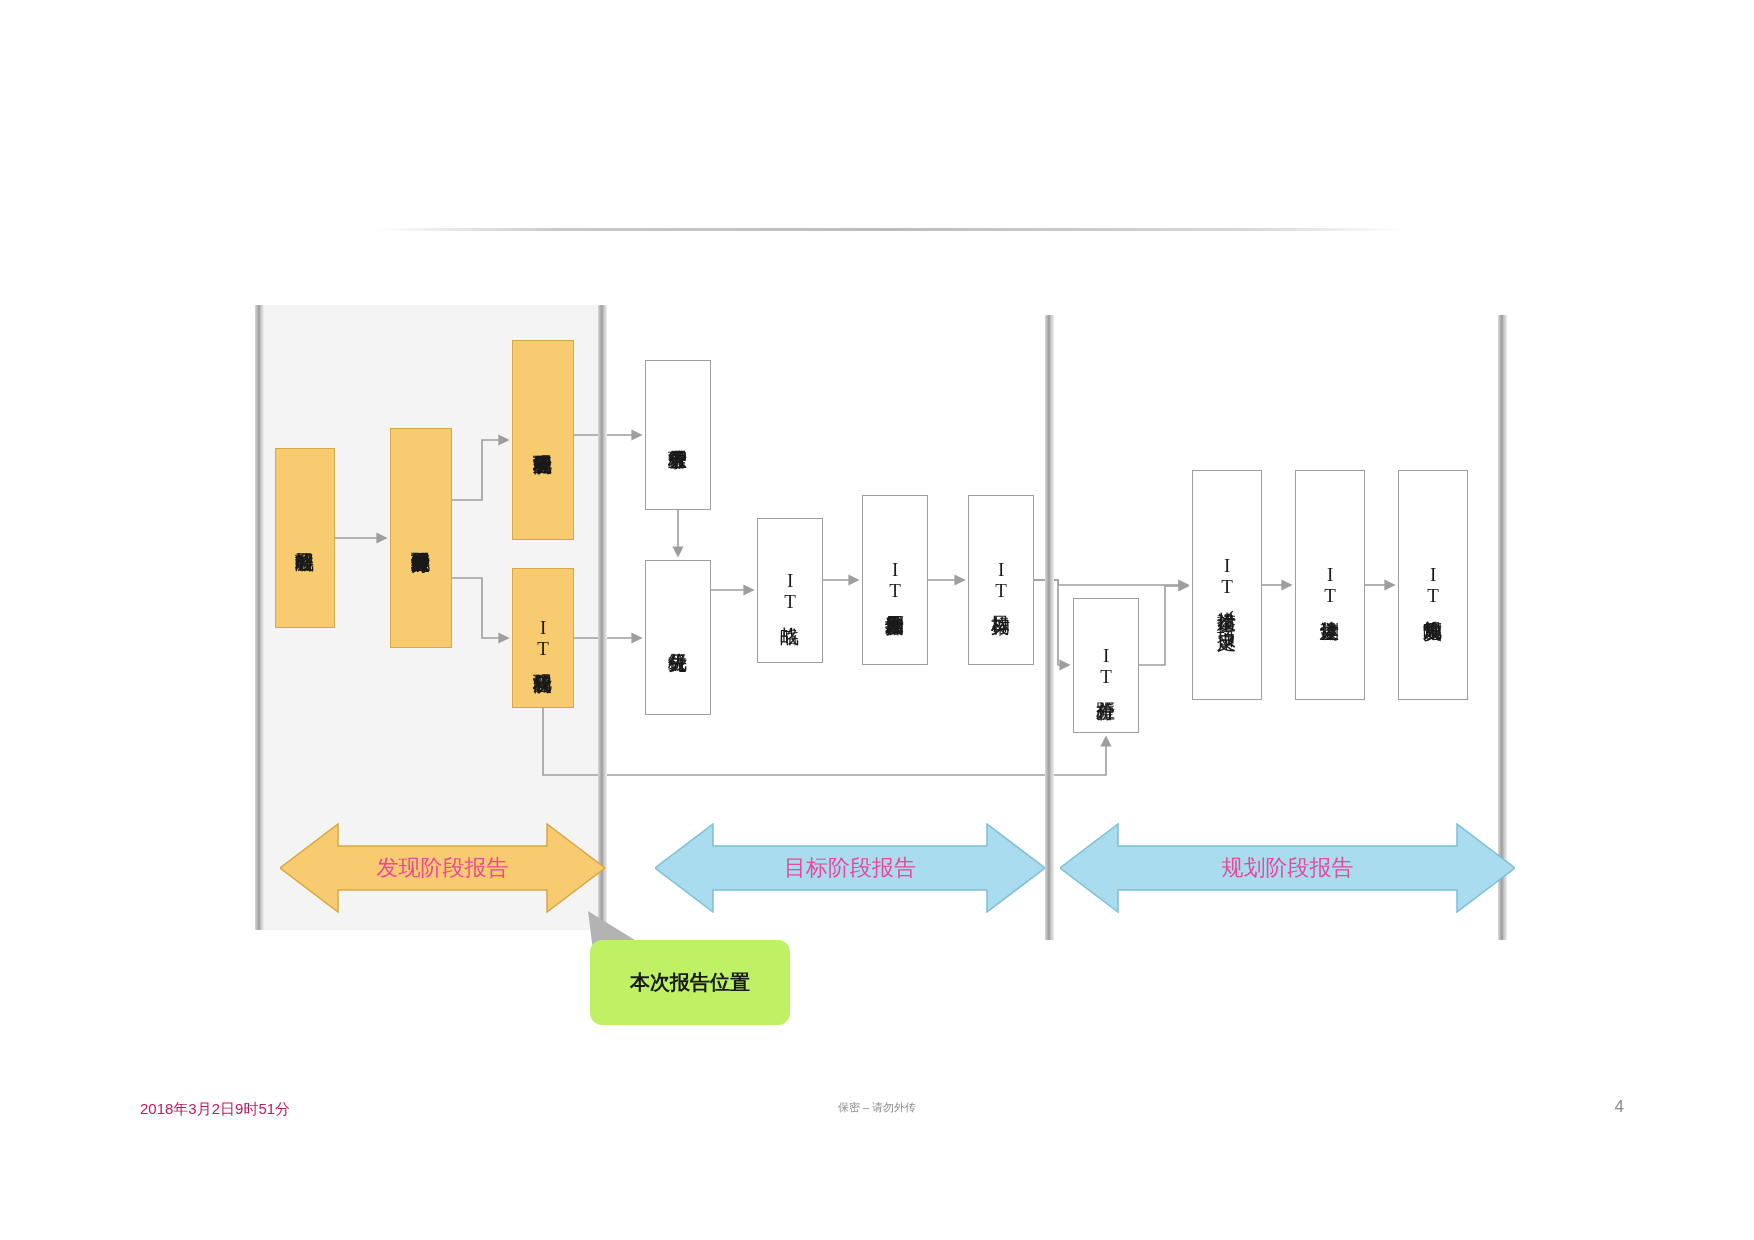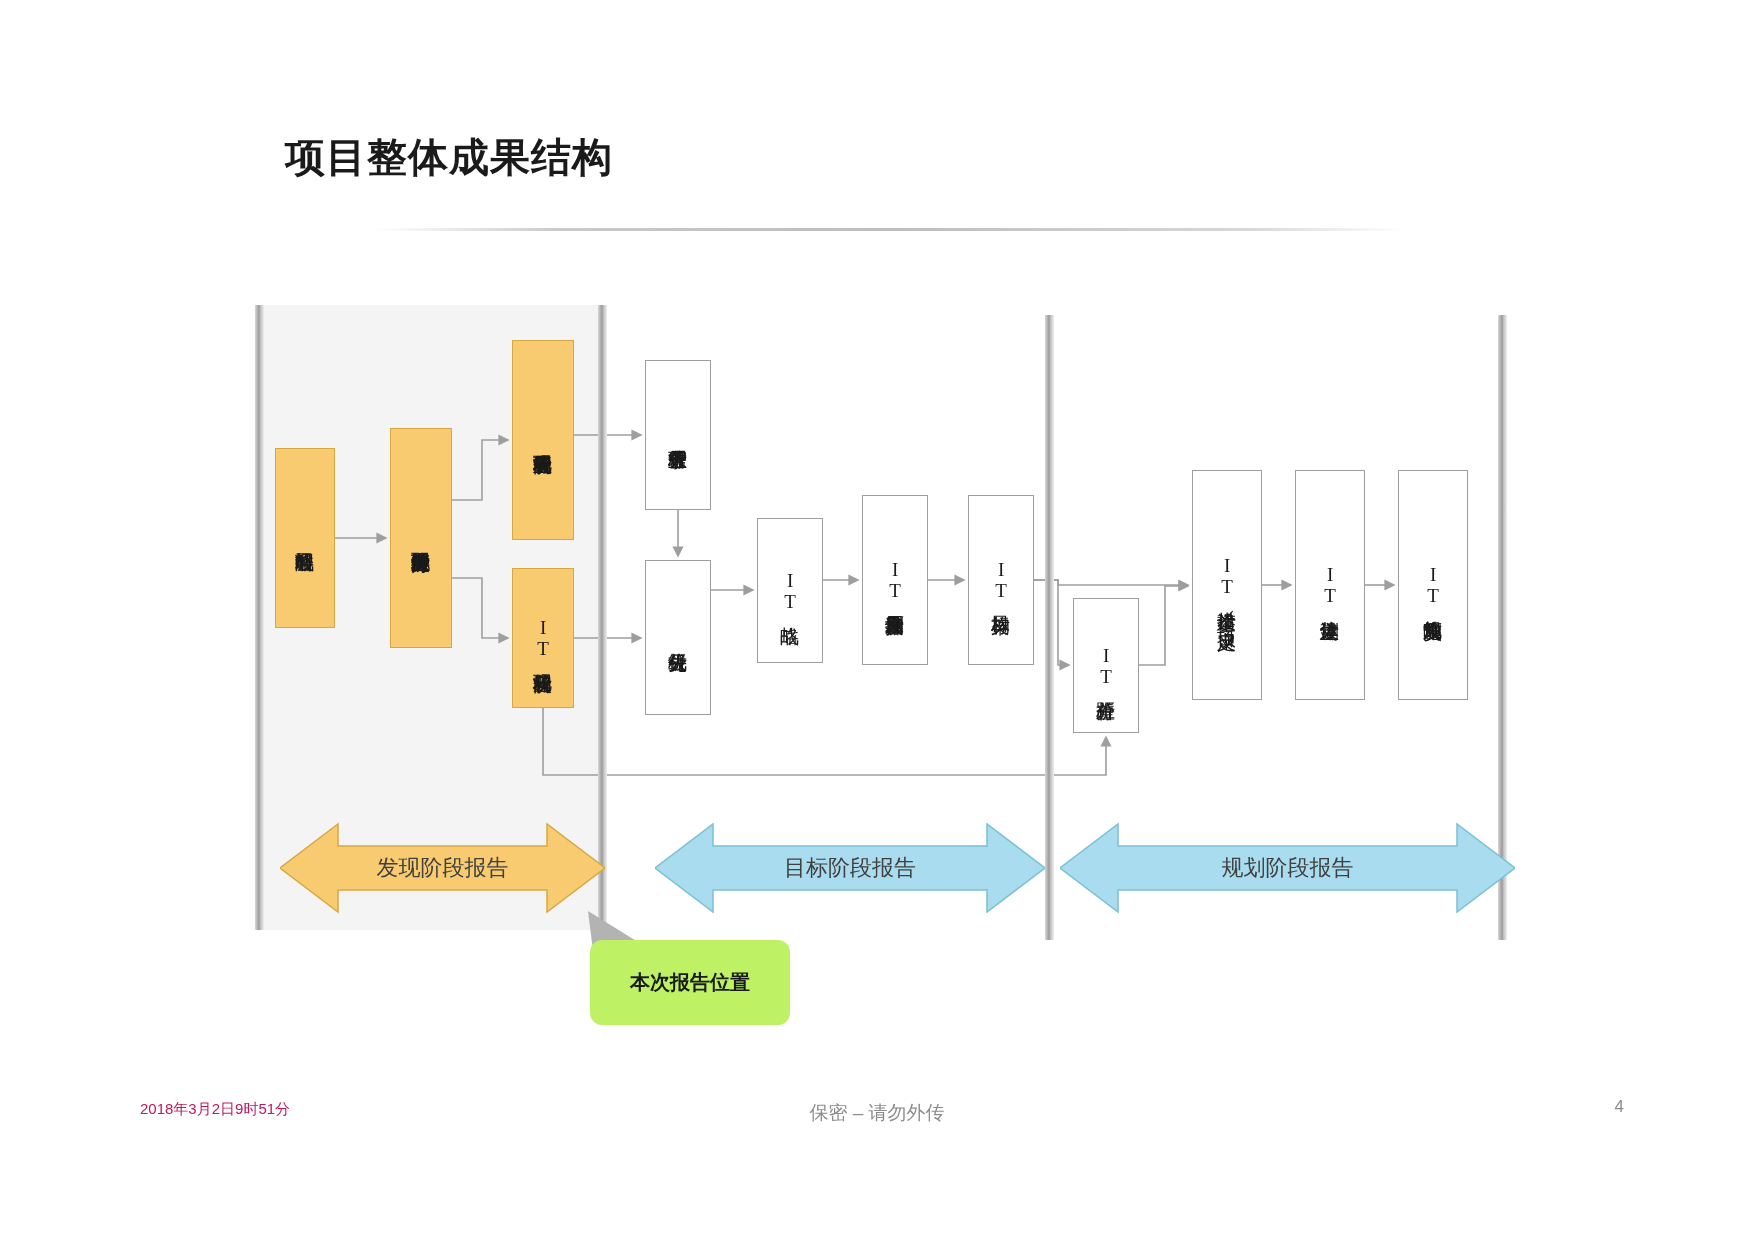--- a/index.html
+++ b/index.html
@@ -93,21 +93,21 @@
   }
 
   
   .phase-arrow {
     position: absolute;
     display: flex;
     align-items: center;
     justify-content: center;
     font-family: "Liberation Serif", serif;
     font-size: 22px;
-    color: #404040;
+    color: #ec4899;
   }
   .phase-arrow .pa-label { position: relative; z-index: 3; }
 
   
   .callout {
     position: absolute;
     left: 590px;
     top: 940px;
     width: 200px;
     height: 85px;
@@ -129,21 +129,21 @@
     top: 1100px;
     font-size: 15px;
     color: #be185d;
   }
   .footer-center {
     position: absolute;
     left: 0;
     top: 1100px;
     width: 1754px;
     text-align: center;
-    font-size: 19px;
+    font-size: 11px;
     color: #8c8c8c;
   }
   .footer-right {
     position: absolute;
     right: 130px;
     top: 1097px;
     font-size: 17px;
     color: #8c8c8c;
   }
 
@@ -153,21 +153,20 @@
     width: 1754px;
     height: 1240px;
     pointer-events: none;
   }
 </style>
 </head>
 <body>
 
 <div class="slide">
 
-  <div class="title">项目整体成果结构</div>
   <div class="title-rule"></div>
 
   <div class="diagram">
 
     <div class="phase-panel"></div>
 
     <svg class="lines" viewBox="0 0 1754 1240">
       <defs>
         <marker id="arrowhead" markerWidth="7" markerHeight="7" refX="6" refY="3.5" orient="auto">
           <polygon points="0 0, 7 3.5, 0 7" fill="#9e9e9e"></polygon>

